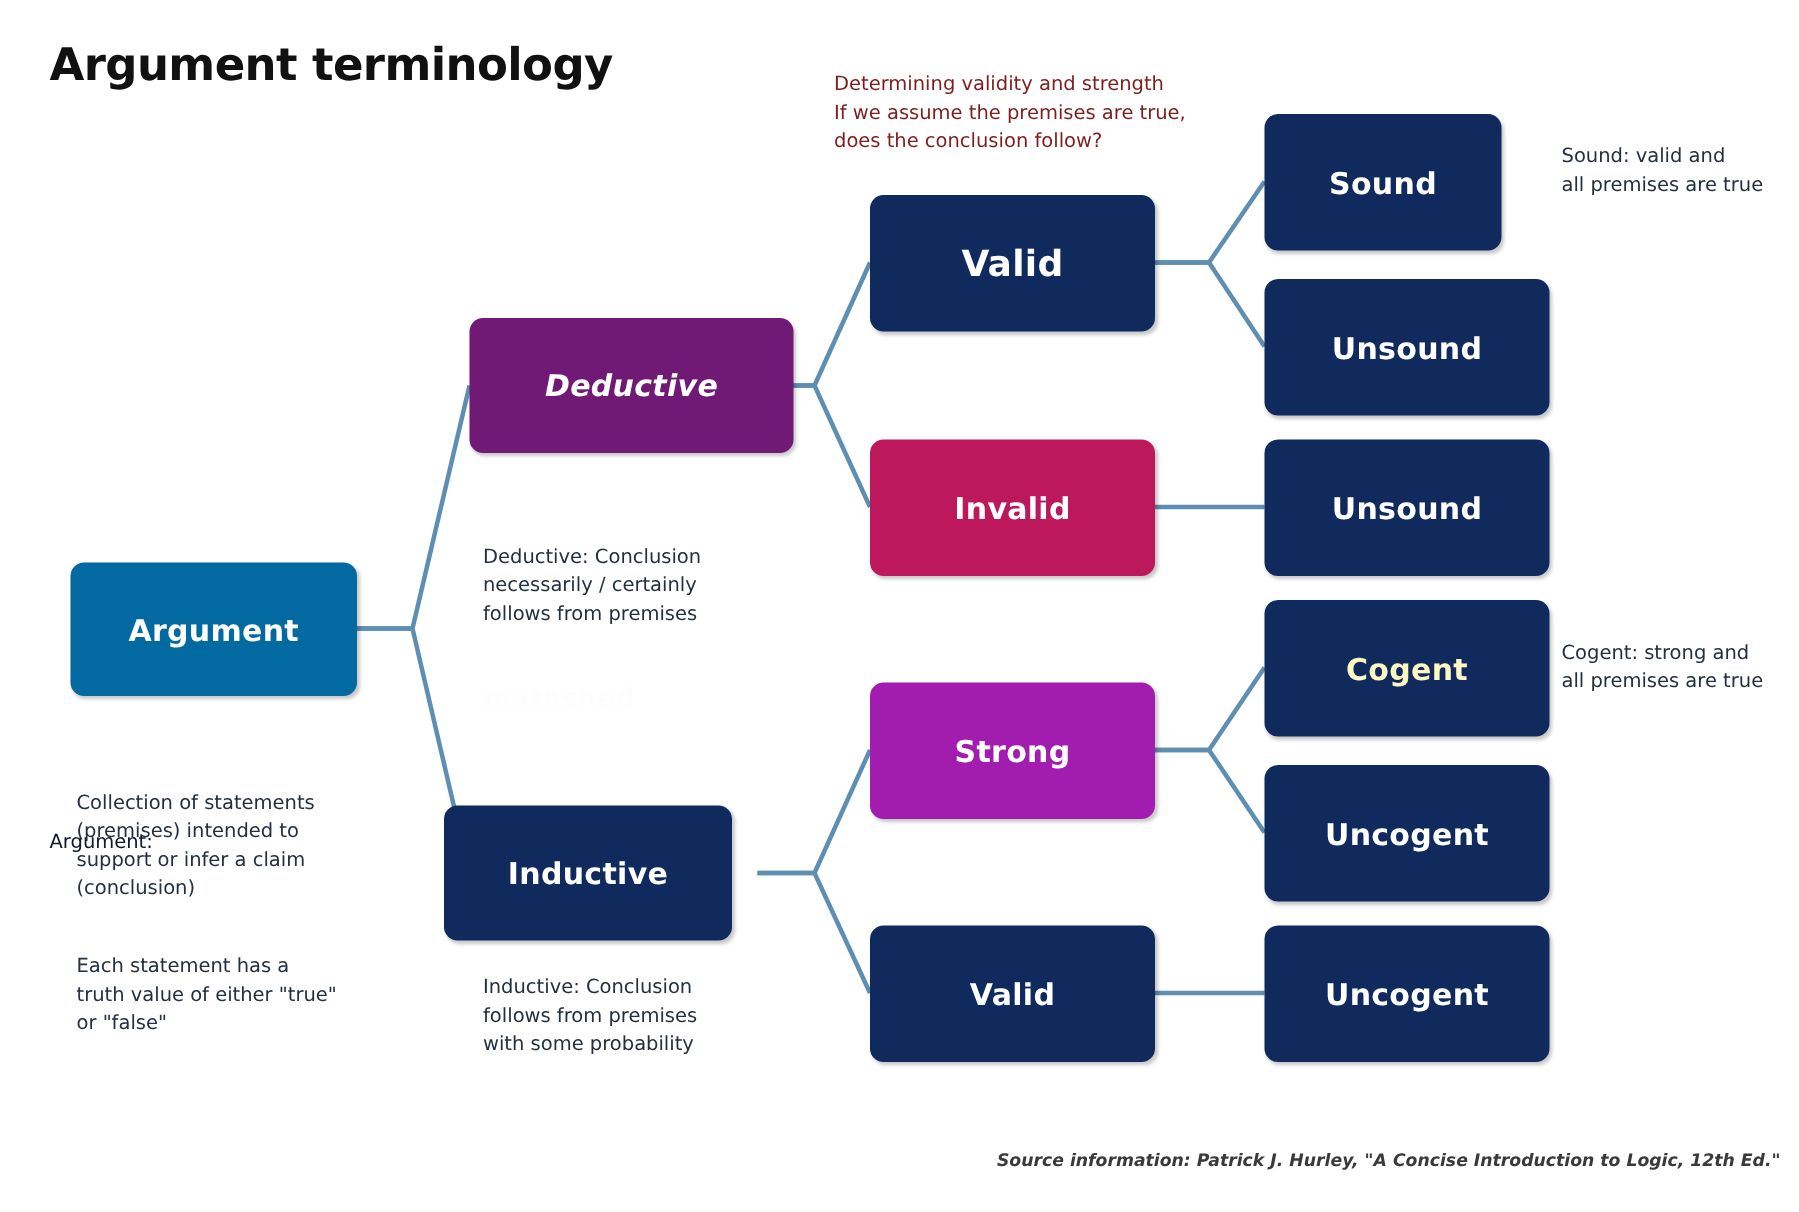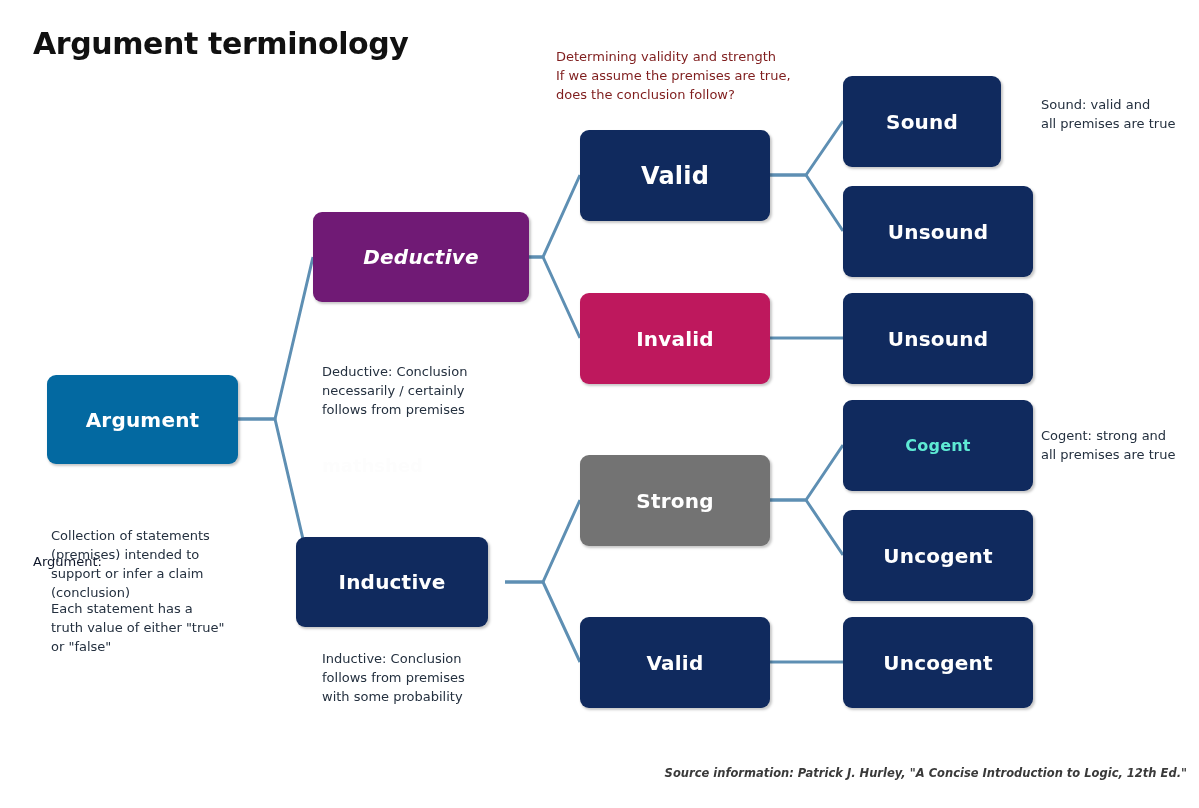--- a/index.html
+++ b/index.html
@@ -134,42 +134,42 @@
 </div>
 
 <div class="node-box" id="node-valid" style="left: 580px; top: 130px; width: 190px; height: 91px; background: rgb(16, 42, 94);">
   <span class="node-label" style="font-size: 24px; color: rgb(255, 255, 255);">Valid</span>
 </div>
 
 <div class="node-box" id="node-invalid" style="left: 580px; top: 293px; width: 190px; height: 91px; background: #be185d;">
   <span class="node-label" style="font-size: 20px; color: rgb(255, 255, 255);">Invalid</span>
 </div>
 
-<div class="node-box" id="node-strong" style="left: 580px; top: 455px; width: 190px; height: 91px; background: #737373;">
+<div class="node-box" id="node-strong" style="left: 580px; top: 455px; width: 190px; height: 91px; background: #a21caf;">
   <span class="node-label" style="font-size: 20px; color: rgb(255, 255, 255);">Strong</span>
 </div>
 
 <div class="node-box" id="node-weak" style="left: 580px; top: 617px; width: 190px; height: 91px; background: rgb(16, 42, 94);">
   <span class="node-label" style="font-size: 20px; color: rgb(255, 255, 255);">Valid</span>
 </div>
 
 <div class="node-box" id="node-sound" style="left: 843px; top: 76px; width: 158px; height: 91px; background: rgb(16, 42, 94);">
   <span class="node-label" style="font-size: 20px; color: rgb(255, 255, 255);">Sound</span>
 </div>
 
 <div class="node-box" id="node-unsound_1" style="left: 843px; top: 186px; width: 190px; height: 91px; background: rgb(16, 42, 94);">
   <span class="node-label" style="font-size: 20px; color: rgb(255, 255, 255);">Unsound</span>
 </div>
 
 <div class="node-box" id="node-unsound_2" style="left: 843px; top: 293px; width: 190px; height: 91px; background: rgb(16, 42, 94);">
   <span class="node-label" style="font-size: 20px; color: rgb(255, 255, 255);">Unsound</span>
 </div>
 
 <div class="node-box" id="node-cogent" style="left: 843px; top: 400px; width: 190px; height: 91px; background: rgb(16, 42, 94);">
-  <span class="node-label" style="font-size: 16px; color: #5eead4;">Cogent</span>
+  <span class="node-label" style="font-size: 20px; color: #fef9c3;">Cogent</span>
 </div>
 
 <div class="node-box" id="node-uncogent_1" style="left: 843px; top: 510px; width: 190px; height: 91px; background: rgb(16, 42, 94);">
   <span class="node-label" style="font-size: 20px; color: rgb(255, 255, 255);">Uncogent</span>
 </div>
 
 <div class="node-box" id="node-uncogent_2" style="left: 843px; top: 617px; width: 190px; height: 91px; background: rgb(16, 42, 94);">
   <span class="node-label" style="font-size: 20px; color: rgb(255, 255, 255);">Uncogent</span>
 </div>
 
@@ -177,21 +177,21 @@
 If we assume the premises are true,
 does the conclusion follow?</div>
 
 <div class="annotation" id="ann-argument_heading" style="left: 33px; top: 506px; width: 230px; color: #0f172a; margin-top: 47px;">Argument:</div>
 
 <div class="annotation indented" id="ann-argument_body_1" style="left: 33px; top: 527px; width: 230px; color: rgb(36, 48, 63);">Collection of statements
 (premises) intended to
 support or infer a claim
 (conclusion)</div>
 
-<div class="annotation indented" id="ann-argument_body_2" style="left: 33px; top: 600px; width: 230px; color: rgb(36, 48, 63);">Each statement has a
+<div class="annotation indented" id="ann-argument_body_2" style="left: 33px; top: 636px; width: 230px; color: rgb(36, 48, 63);">Each statement has a
 truth value of either "true"
 or "false"</div>
 
 <div class="annotation" id="ann-deductive_note" style="left: 322px; top: 325px; width: 230px; color: rgb(36, 48, 63); margin-top: 38px;">Deductive: Conclusion
 necessarily / certainly
 follows from premises</div>
 
 <div class="annotation" id="ann-inductive_note" style="left: 322px; top: 650px; width: 230px; color: rgb(36, 48, 63);">Inductive: Conclusion
 follows from premises
 with some probability</div>

